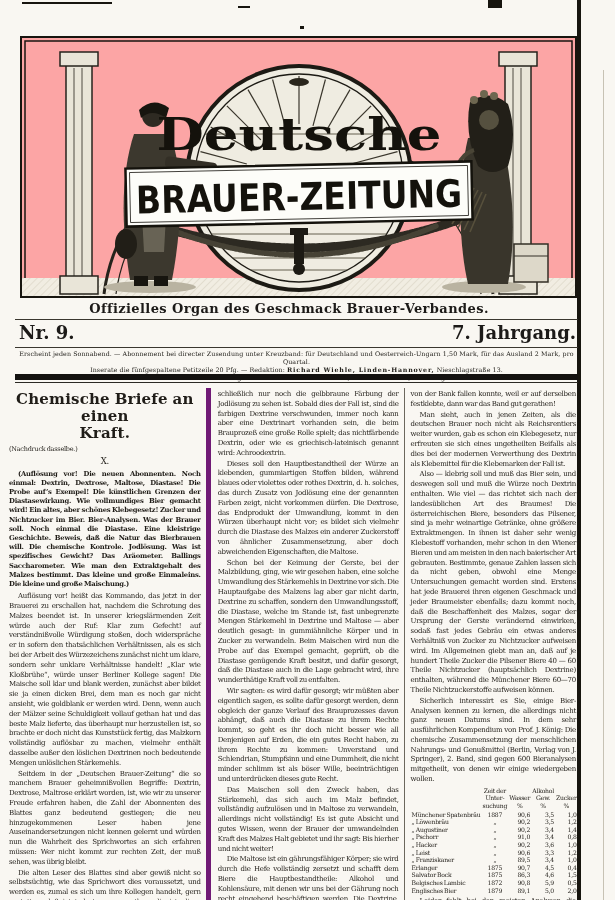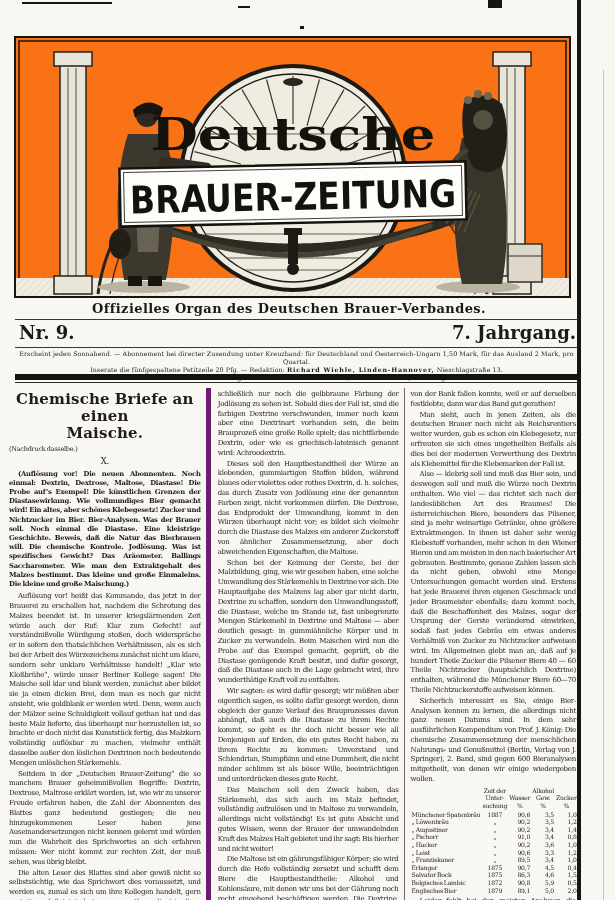--- a/index.html
+++ b/index.html
@@ -9,22 +9,22 @@
     font-family:"DejaVu Serif", serif;
     -webkit-font-smoothing:antialiased;
   }
   
   .page-rule{position:absolute;top:0;bottom:0;width:4px;background:#17150f;left:577px;}
   .next-page-edge{position:absolute;top:70px;bottom:0;width:1px;background:#c7c2b4;left:603px;}
   .artifact{position:absolute;background:#17150f;}
 
   
   .masthead{
-    position:absolute;left:14px;top:36px;width:557px;height:262px;
-    border:2px solid #17150f;box-sizing:border-box;background:#f97316;
+    position:absolute;left:20px;top:36px;width:557px;height:262px;
+    border:2px solid #17150f;box-sizing:border-box;background:#fca5a5;
   }
   .masthead svg{display:block;width:100%;height:100%;}
   .organ-line{
     position:absolute;left:0;top:301px;width:578px;text-align:center;
     font-weight:bold;font-size:13px;letter-spacing:.4px;
   }
 
   
   .rule-thin{position:absolute;left:15px;width:563px;height:0;border-top:1px solid #3a372f;}
   .dateline{
@@ -184,21 +184,21 @@
 
     <text x="277" y="112" text-anchor="middle" font-family="DejaVu Serif, serif" font-weight="bold" font-size="45" fill="#14120c" textLength="285" lengthAdjust="spacingAndGlyphs" id="mh-title1">Deutsche</text>
     <g transform="rotate(-1.2 277 156)">
       <rect x="104" y="127" width="346" height="58" fill="#fdfdf9" stroke="#14120c" stroke-width="2.5"></rect>
       <rect x="108" y="131" width="338" height="50" fill="none" stroke="#14120c" stroke-width="0.8"></rect>
       <text x="277" y="172" text-anchor="middle" font-family="DejaVu Sans, sans-serif" font-weight="bold" font-size="38" fill="#14120c" textLength="326" lengthAdjust="spacingAndGlyphs" id="mh-title2">BRAUER-ZEITUNG</text>
     </g>
   </svg>
 </div>
 
-<div class="organ-line">Offizielles Organ des Deutschen Brauer-Verbandes.</div>
+<div class="organ-line">Offizielles Organ des Geschmack Brauer-Verbandes.</div>
 
 <div class="rule-thin" style="top:319px;"></div>
 <div class="dateline">
   <span class="issue">Nr. 9.</span>
   <span class="volume">7. Jahrgang.</span>
 </div>
 <div class="rule-thin" style="top:347px;"></div>
 
 <div class="imprint">
   <div>Erscheint jeden Sonnabend. — Abonnement bei directer Zusendung unter Kreuzband: für Deutschland und Oesterreich-Ungarn 1,50 Mark, für das Ausland 2 Mark, pro Quartal.</div>
@@ -207,21 +207,21 @@
 </div>
 
 <div class="bar-thick"></div>
 <div class="bar-hair"></div>
 
 <div class="columns">
 
   <div class="col col-1">
     <h1 class="article-title">
       <span>Chemische Briefe an einen</span><br>
-      <span>Maische.</span>
+      <span>Kraft.</span>
     </h1>
     <p class="reprint-note">(Nachdruck dasselbe.)</p>
     <p class="chapter">X.</p>
     <p class="abstract">(Auflösung vor! Die neuen Abonnenten. Noch einmal: Dextrin, Dextrose, Maltose, Diastase! Die Probe auf’s Exempel! Die künstlichen Grenzen der Diastasewirkung. Wie vollmundiges Bier gemacht wird! Ein altes, aber schönes Klebegesetz! Zucker und Nichtzucker im Bier. Bier-Analysen. Was der Brauer soll. Noch einmal die Diastase. Eine kleistrige Geschichte. Beweis, daß die Natur das Bierbrauen will. Die chemische Kontrole. Jodlösung. Was ist spezifisches Gewicht? Das Aräometer. Ballings Saccharometer. Wie man den Extraktgehalt des Malzes bestimmt. Das kleine und große Einmaleins. Die kleine und große Maischung.)</p>
     <div>
         <p>Auflösung vor! heißt das Kommando, das jetzt in der Brauerei zu erschallen hat, nachdem die Schrotung des Malzes beendet ist. In unserer kriegslärmenden Zeit würde auch der Ruf: Klar zum Gefecht! auf verständnißvolle Würdigung stoßen, doch widerspräche er in sofern den thatsächlichen Verhältnissen, als es sich bei der Arbeit des Würzezeichens zunächst nicht um klare, sondern sehr unklare Verhältnisse handelt! „Klar wie Kloßbrühe“, würde unser Berliner Kollege sagen! Die Maische soll klar und blank werden, zunächst aber bildet sie ja einen dicken Brei, dem man es noch gar nicht ansieht, wie goldblank er werden wird. Denn, wenn auch der Mälzer seine Schuldigkeit vollauf gethan hat und das beste Malz lieferte, das überhaupt nur herzustellen ist, so brachte er doch nicht das Kunststück fertig, das Malzkorn vollständig auflösbar zu machen, vielmehr enthält dasselbe außer den löslichen Dextrinen noch bedeutende Mengen unlöslichen Stärkemehls.</p>
         <p>Seitdem in der „Deutschen Brauer-Zeitung“ die so manchem Brauer geheimnißvollen Begriffe: Dextrin, Dextrose, Maltrose erklärt worden, ist, wie wir zu unserer Freude erfahren haben, die Zahl der Abonnenten des Blattes ganz bedeutend gestiegen; die neu hinzugekommenen Leser haben jene Auseinandersetzungen nicht kennen gelernt und würden nun die Wahrheit des Sprichwortes an sich erfahren müssen: Wer nicht kommt zur rechten Zeit, der muß sehen, was übrig bleibt.</p>
         <p>Die alten Leser des Blattes sind aber gewiß nicht so selbstsüchtig, wie das Sprichwort dies voraussetzt, und werden es, zumal es sich um ihre Kollegen handelt, gern gestatten, daß jetzt dort, wo es nothwendig ist, diese Begriffe noch einmal — allerdings im abgekürzten Verfahren — erläutert werden.</p>
       </div>
   </div>

